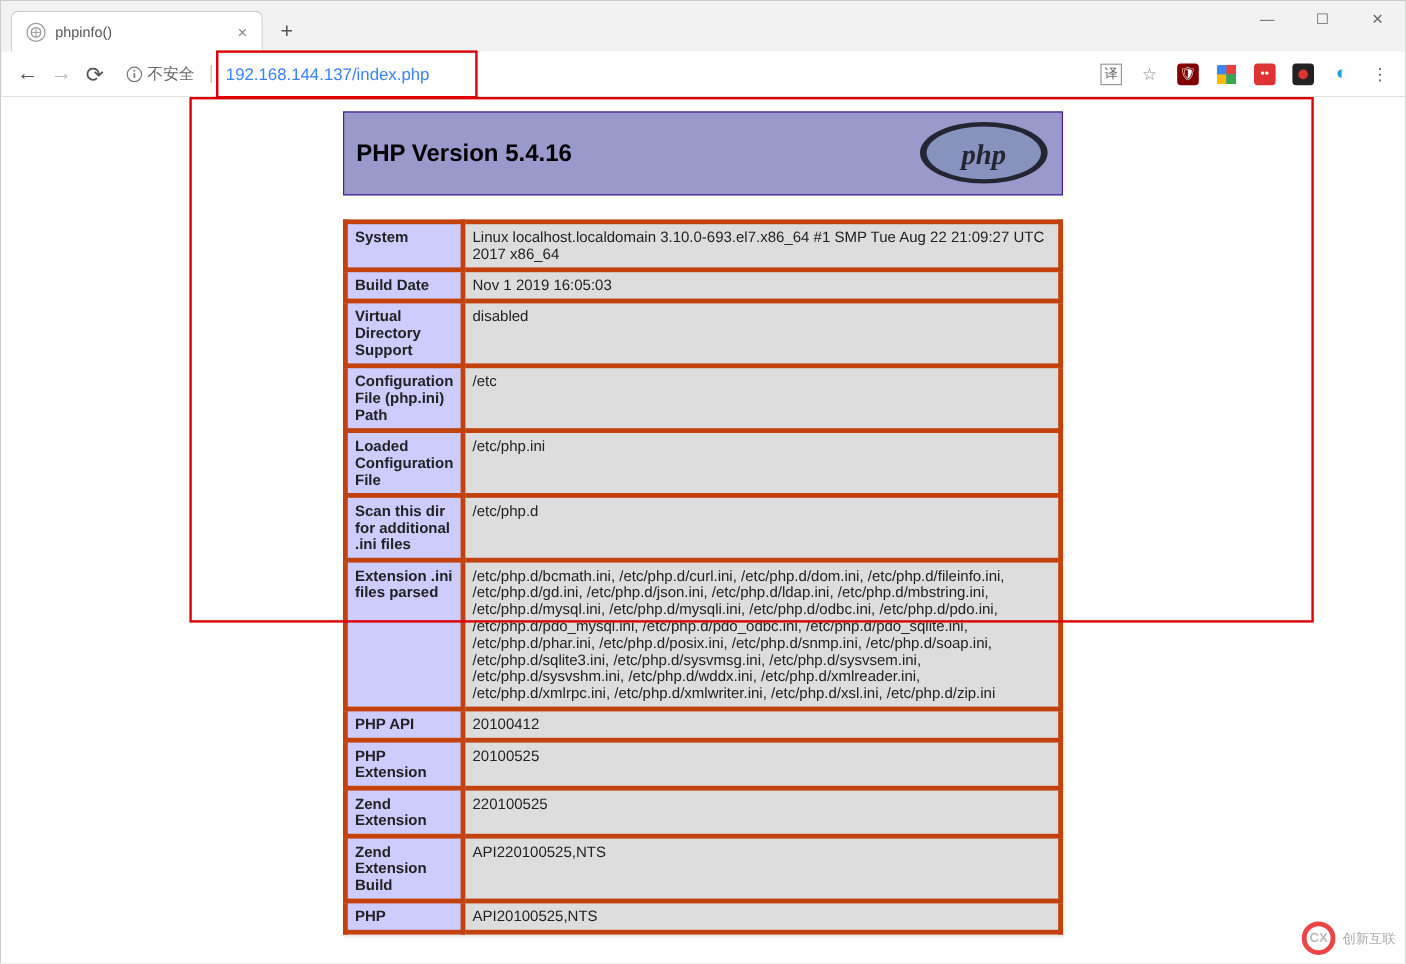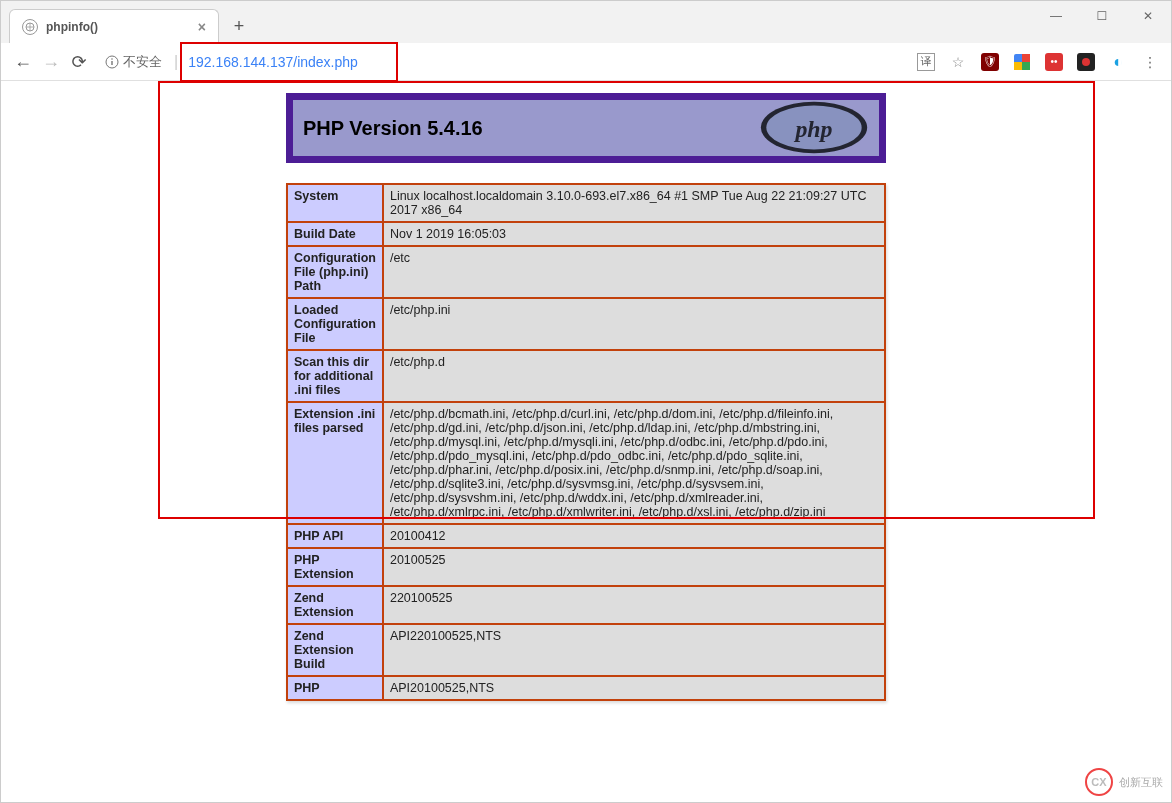--- a/index.html
+++ b/index.html
@@ -1,47 +1,47 @@
 <!DOCTYPE html>
 <html><head>
 <meta charset="utf-8">
 <style>
 * { margin:0; padding:0; box-sizing:border-box; }
 html,body { height:100%; font-family:"Microsoft YaHei",Arial,sans-serif; background:#fff; }
 .win { width:1172px; height:803px; display:flex; flex-direction:column; overflow:hidden; background:#fff; border:1px solid #ccc; }
 .titlebar { height:42px; background:#f2f2f2; display:flex; align-items:flex-end; padding-left:8px; position:relative; }
-.tab { display:flex; align-items:center; background:#fff; height:34px; padding:0 12px; border:1px solid #ccc; border-bottom:none; border-top-left-radius:6px; border-top-right-radius:6px; min-width:210px; position:relative; font-size:12px; color:#555;font-weight:bold; }
+.tab { display:flex; align-items:center; background:#fff; height:34px; padding:0 12px; border:1px solid #ccc; border-bottom:none; border-top-left-radius:6px; border-top-right-radius:6px; min-width:210px; position:relative; font-size:12px; color:#555; }
 .tab .dot { width:16px; height:16px; border:1px solid #999; border-radius:50%; margin-right:8px; display:flex; align-items:center; justify-content:center; font-size:9px; color:#999;}
 .tab .close { margin-left:auto; font-size:14px; color:#888; }
 .newtab { width:28px; height:28px; display:flex; align-items:center; justify-content:center; color:#555; font-size:18px; margin-bottom:3px; margin-left:6px; }
 .wincontrols { position:absolute; right:0; top:0; display:flex; height:30px; }
 .wincontrols div { width:46px; display:flex; align-items:center; justify-content:center; color:#666; font-size:12px; }
 .toolbar { height:38px; display:flex; align-items:center; padding:0 8px; border-bottom:1px solid #e0e0e0; }
 .navbtn { width:28px; height:28px; display:flex; align-items:center; justify-content:center; color:#555; font-size:18px; }
 .urlwrap { flex:1; display:flex; align-items:center; margin:0 6px;}
 .security { display:flex; align-items:center; color:#666; font-size:13px; padding:0 6px; }
 .security svg { margin-right:4px; }
 .urlbox { flex:1; height:28px; border:none; outline:none; font-size:14px; color:#3b82f6; padding:0 4px; }
 .urlhighlight { position:relative; }
 .urlhighlight::after { content:""; position:absolute; left:-4px; right:-4px; top:-6px; bottom:-6px; border:2px solid #d00; pointer-events:none; }
 .exticons { display:flex; align-items:center; gap:14px; padding-right:4px; }
 .exticons .ico { width:18px; height:18px; display:flex; align-items:center; justify-content:center; font-size:14px; }
 .viewport { flex:1; overflow:auto; background:#fff; position:relative; }
 .content { padding:12px 0 40px; }
 .annot { position:absolute; left:157px; right:76px; top:0px; height:438px; border:2px solid #d00; pointer-events:none; }
 .phpblock { width:600px; margin:0 auto; }
-.hdr { background:#9999cc; border:7px solid #4c1d95; padding:8px 10px; display:flex; align-items:center; justify-content:space-between; height:70px; }
+.hdr { background:#9999cc; border:1px solid #4c1d95; padding:8px 10px; display:flex; align-items:center; justify-content:space-between; height:70px; }
 .hdr h1 { font-size:20px; font-weight:bold; color:#000; }
 .phplogo { width:110px; height:56px;  display:inline-block;}
 .tbl { border-collapse:collapse; width:100%; margin-top:20px; box-shadow:1px 2px 3px rgba(0,0,0,.15);}
-.tbl td { border:2px solid #c2410c; font-size:12.5px; padding:4px 6px; vertical-align:top; color:#222; }
+.tbl td { border:4px solid #c2410c; font-size:12.5px; padding:4px 6px; vertical-align:top; color:#222; }
 .tbl .e { background:#ccccff; font-weight:bold; width:95px; }
 .tbl .v { background:#dddddd; word-break:break-word; }
 .watermark { position:absolute; right:8px; bottom:6px; font-size:11px; color:#aaa; display:flex; align-items:center; gap:6px; }
-.watermark .cx { width:28px; height:28px; border:2px solid #ef4444; border-radius:50%; display:flex; align-items:center; justify-content:center; font-weight:bold; font-size:11px; color:#bbb;}
+.watermark .cx { width:28px; height:28px; border:4px solid #ef4444; border-radius:50%; display:flex; align-items:center; justify-content:center; font-weight:bold; font-size:11px; color:#bbb;}
 </style>
 </head>
 <body>
 
 <div class="win">
 
   <div class="titlebar">
     <div class="tab">
       <span class="dot">
         <svg width="10" height="10" viewBox="0 0 10 10">
@@ -120,20 +120,24 @@
           <tbody id="rows">
               <tr>
                 <td class="e">System</td>
                 <td class="v">Linux localhost.localdomain 3.10.0-693.el7.x86_64 #1 SMP Tue Aug 22 21:09:27 UTC 2017 x86_64</td>
               </tr>
               <tr>
                 <td class="e">Build Date</td>
                 <td class="v">Nov 1 2019 16:05:03</td>
               </tr>
               <tr>
+                <td class="e">Virtual Directory Support</td>
+                <td class="v">disabled</td>
+              </tr>
+              <tr>
                 <td class="e">Configuration File (php.ini) Path</td>
                 <td class="v">/etc</td>
               </tr>
               <tr>
                 <td class="e">Loaded Configuration File</td>
                 <td class="v">/etc/php.ini</td>
               </tr>
               <tr>
                 <td class="e">Scan this dir for additional .ini files</td>
                 <td class="v">/etc/php.d</td>

